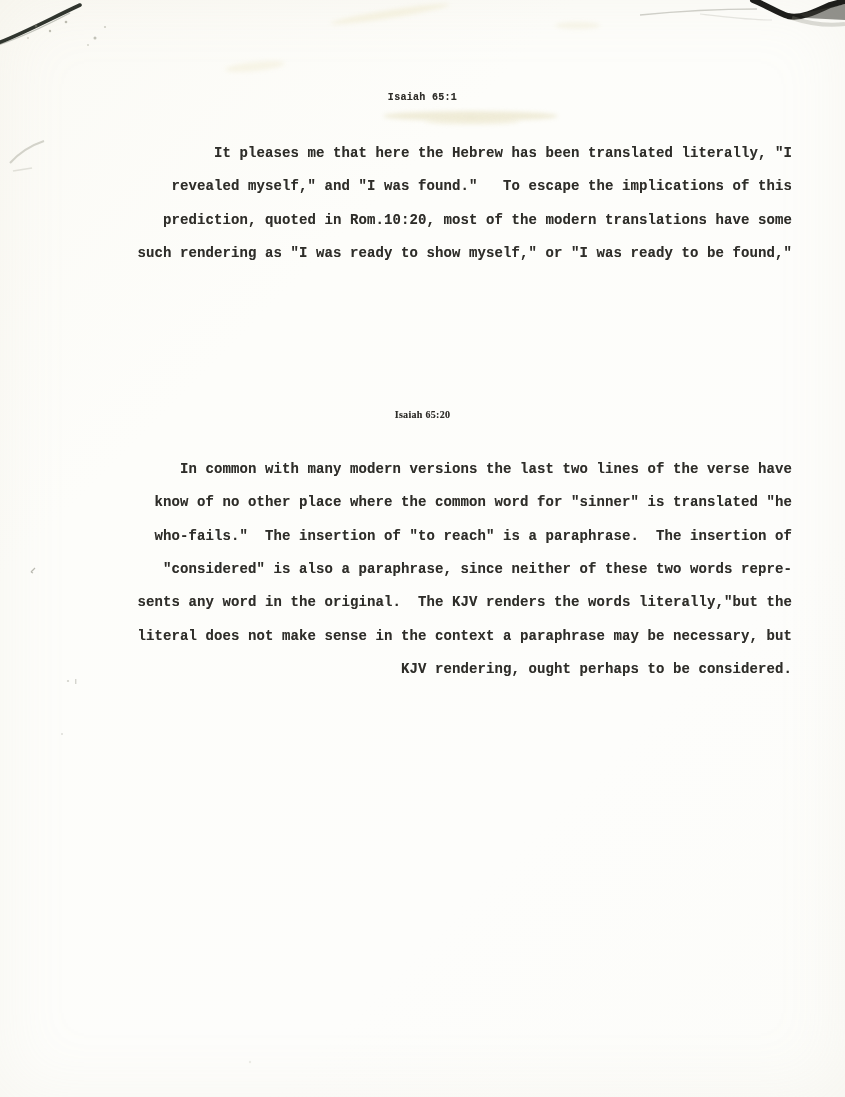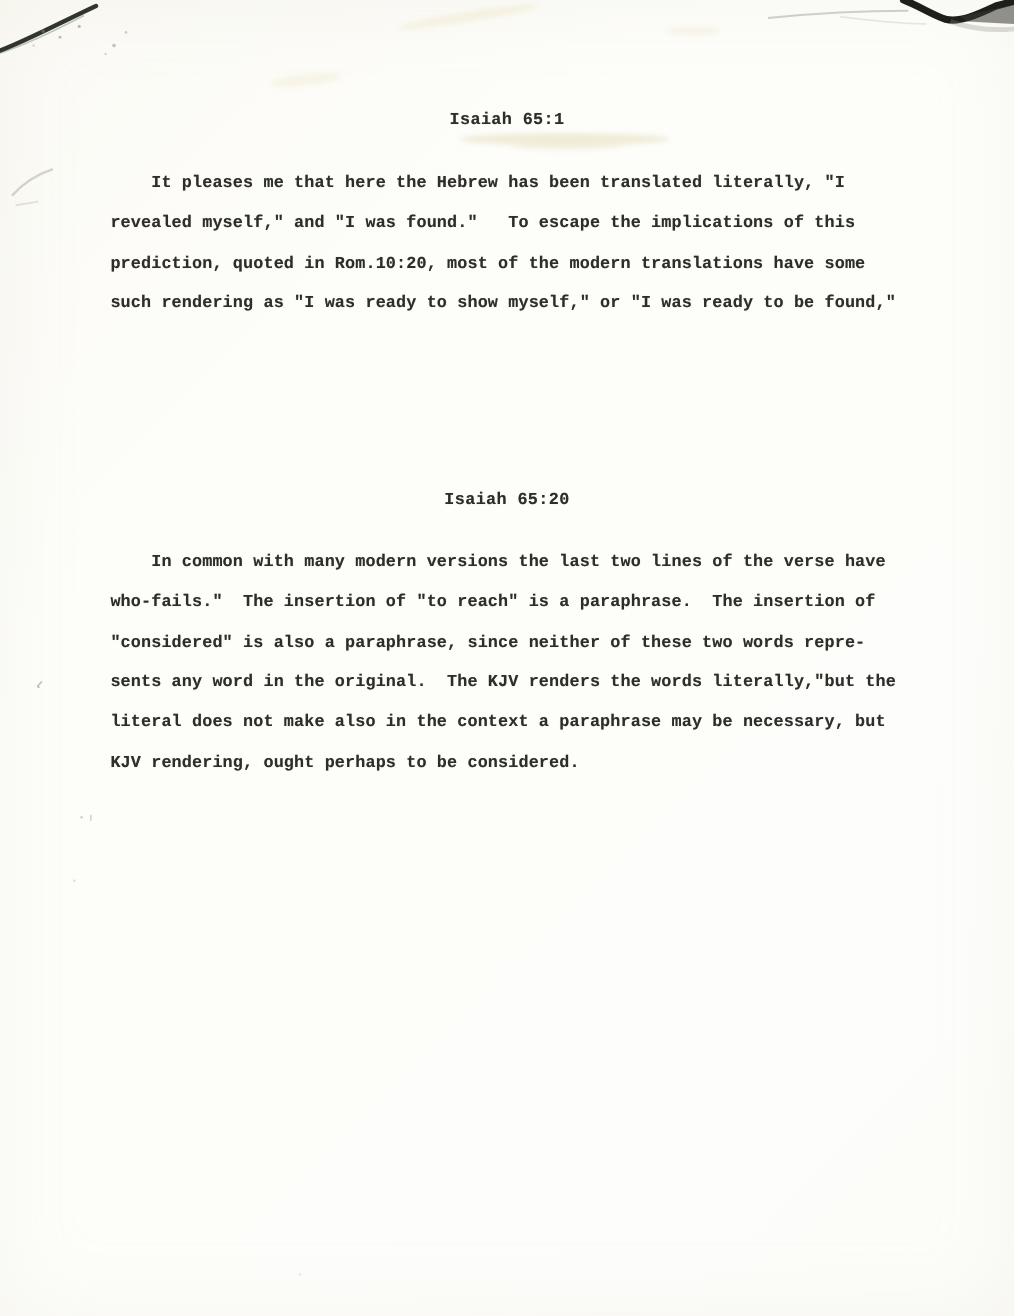--- a/index.html
+++ b/index.html
@@ -16,39 +16,39 @@
     background: linear-gradient(135deg, #fbfaf5 0%, #fdfdfa 30%, #fdfdfb 70%, #fcfcf9 100%);
     box-shadow: inset 0 0 70px rgba(205, 198, 172, 0.12);
     overflow: hidden;
     color: #2e2d29;
   }
   .doc-title {
     position: absolute;
     left: 0;
     right: 0;
     text-align: center;
-    font-size: 14px;
+    font-size: 10px;
     font-weight: 700;
     letter-spacing: 0.3px;
     text-shadow: 0 0 0.6px rgba(46, 45, 41, 0.45);
   }
   .title-1 { top: 92px; }
-  .title-2 { top: 409px; }
+  .title-2 { top: 409px; font-family: Liberation Serif, serif; }
   .para {
     position: absolute;
     left: 92px;
     width: 700px;
     font-size: 14px;
     font-weight: 700;
     line-height: 33.35px;
     letter-spacing: 0.1px;
     text-shadow: 0 0 0.6px rgba(46, 45, 41, 0.42);
   }
-  .para-1 { top: 137px; }
-  .para-2 { top: 453px; }
+  .para-1 { top: 137px; text-align: right; }
+  .para-2 { top: 453px; text-align: right; }
   .text-line { white-space: pre; }
   .artifact-svg {
     position: absolute;
     top: 0; left: 0;
     width: 845px; height: 1097px;
     pointer-events: none;
   }
   .smudge {
     position: absolute;
     border-radius: 50%;
@@ -132,20 +132,21 @@
     <div class="text-line">    It pleases me that here the Hebrew has been translated literally, "I</div>
     <div class="text-line">revealed myself," and "I was found."   To escape the implications of this</div>
     <div class="text-line">prediction, quoted in Rom.10:20, most of the modern translations have some</div>
     <div class="text-line">such rendering as "I was ready to show myself," or "I was ready to be found,"</div>
   </div>
 
   <div class="doc-title title-2">Isaiah 65:20</div>
 
   <div class="para para-2">
     <div class="text-line">    In common with many modern versions the last two lines of the verse have</div>
+    <div class="text-line">know of no other place where the common word for "sinner" is translated "he</div>
     <div class="text-line">who-fails."  The insertion of "to reach" is a paraphrase.  The insertion of</div>
     <div class="text-line">"considered" is also a paraphrase, since neither of these two words repre-</div>
     <div class="text-line">sents any word in the original.  The KJV renders the words literally,"but the</div>
-    <div class="text-line">literal does not make also in the context a paraphrase may be necessary, but</div>
+    <div class="text-line">literal does not make sense in the context a paraphrase may be necessary, but</div>
     <div class="text-line">KJV rendering, ought perhaps to be considered.</div>
   </div>
 
 </div>
 
 </body></html>

